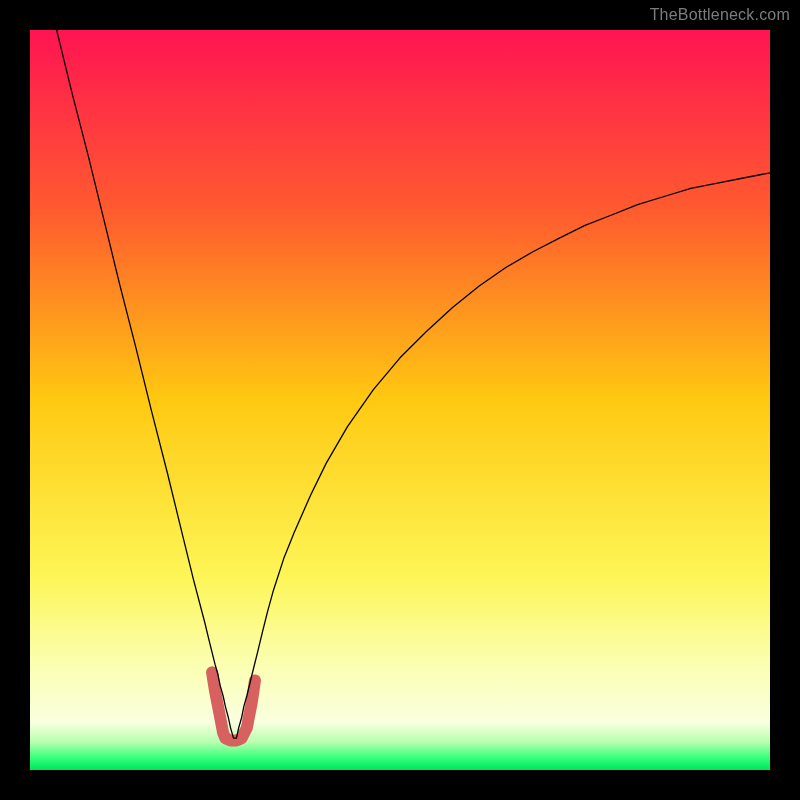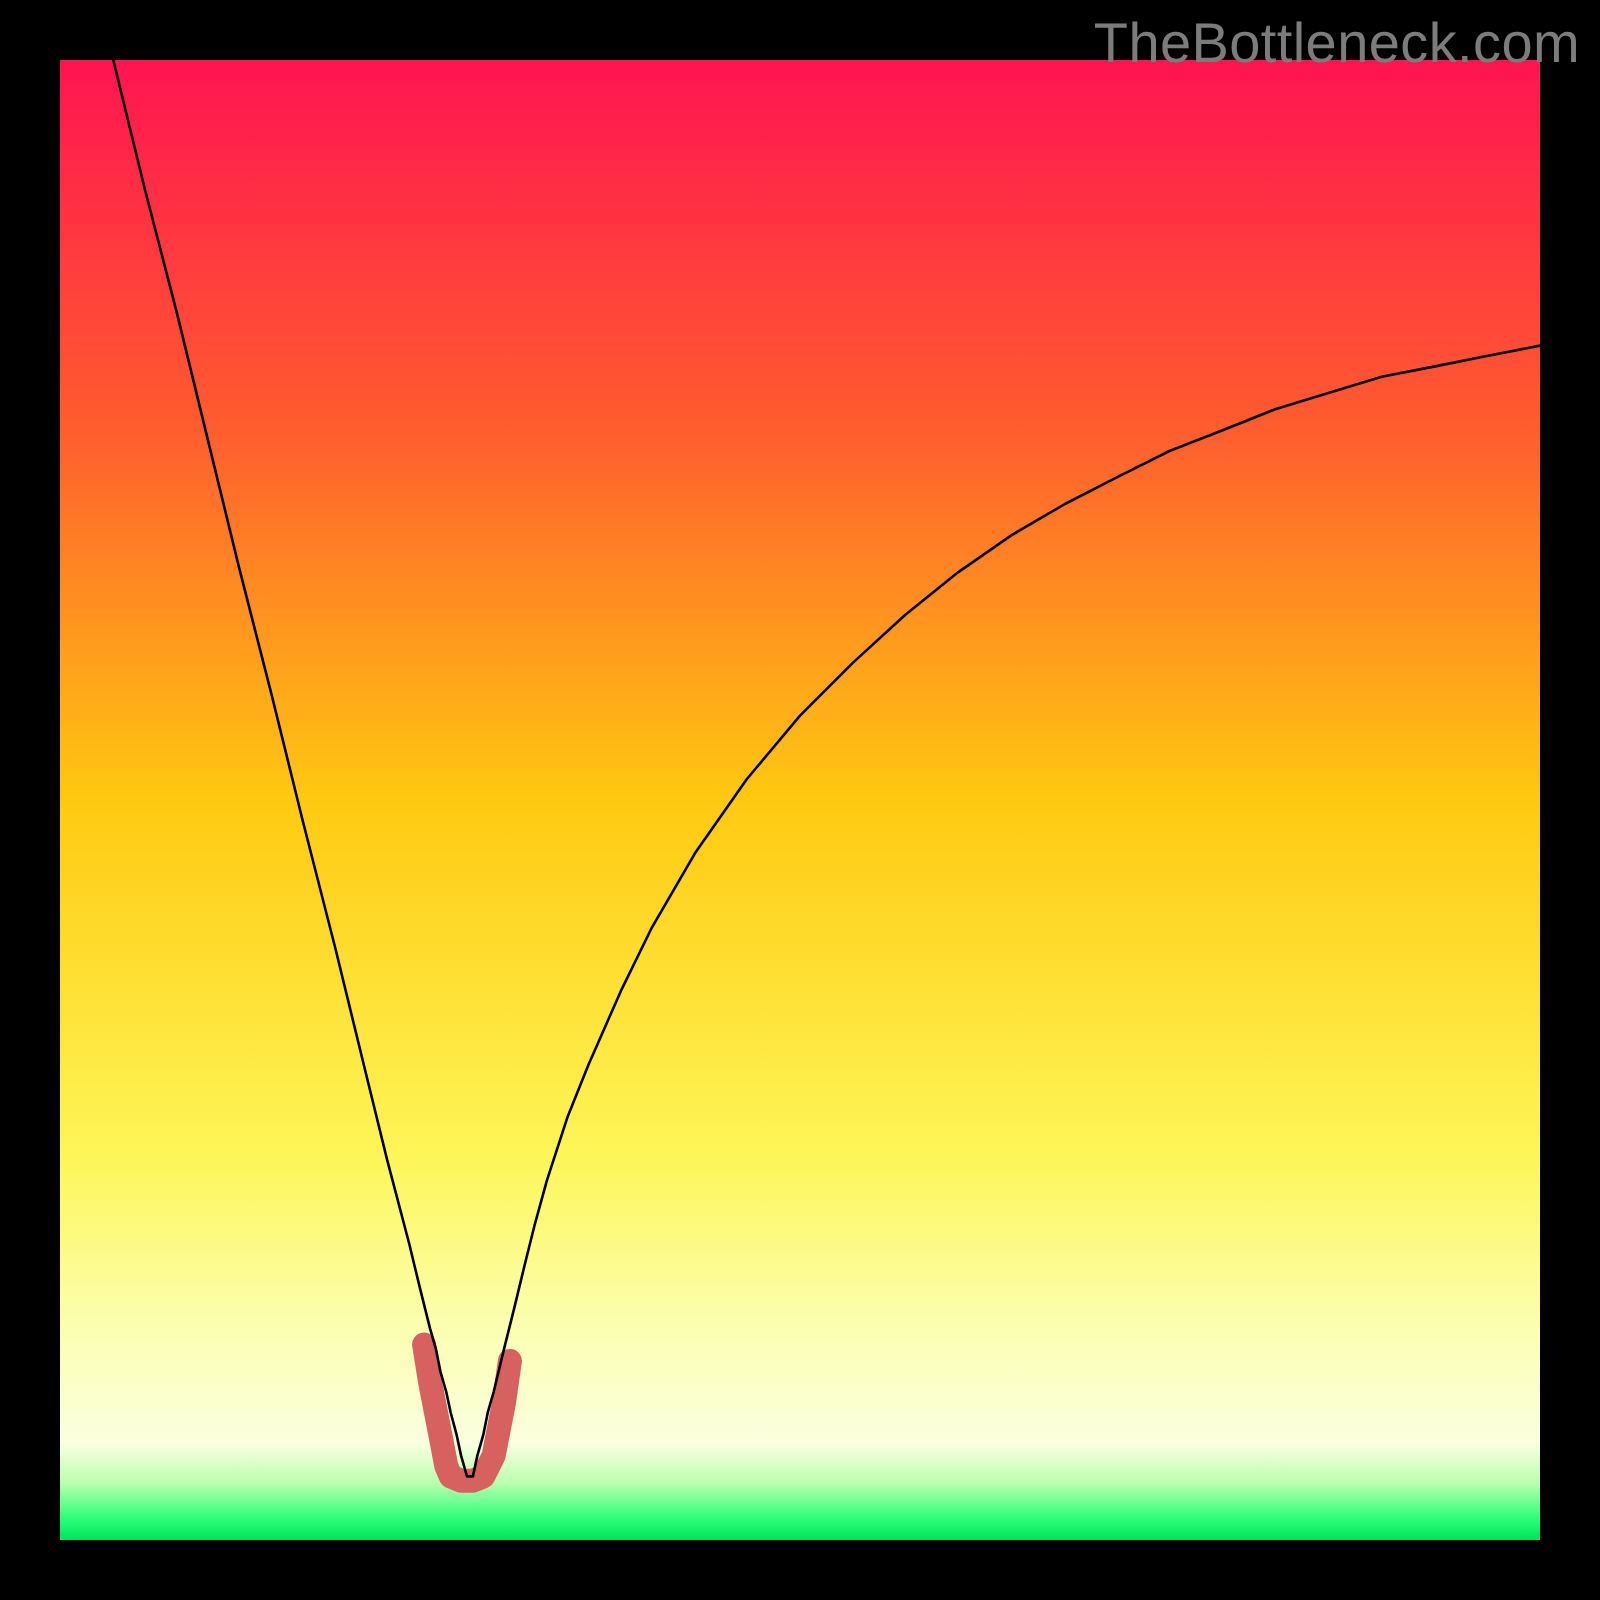--- a/index.html
+++ b/index.html
@@ -31,21 +31,21 @@
     top: 0;
     width: 740px;
     height: 740px;
     pointer-events: none;
   }
   .watermark {
     position: absolute;
     top: 6px;
     right: 10px;
     color: #7c7c7c;
-    font-size: 28px;
+    font-size: 16px;
     letter-spacing: 0.2px;
     user-select: none;
   }
 </style>
 </head>
 <body>
 
 <div class="frame">
   <svg class="plot-bg" viewBox="0 0 740 740" preserveAspectRatio="none">
     <defs>

